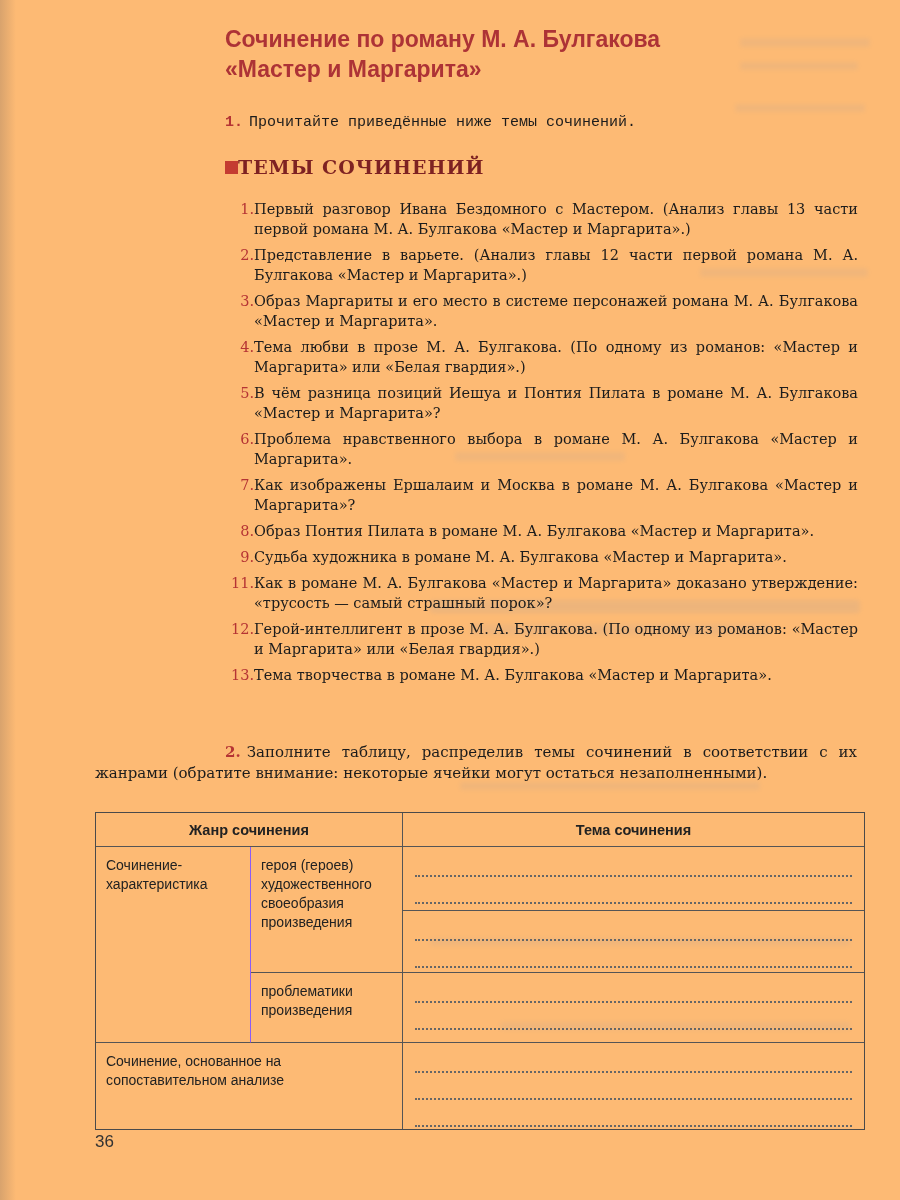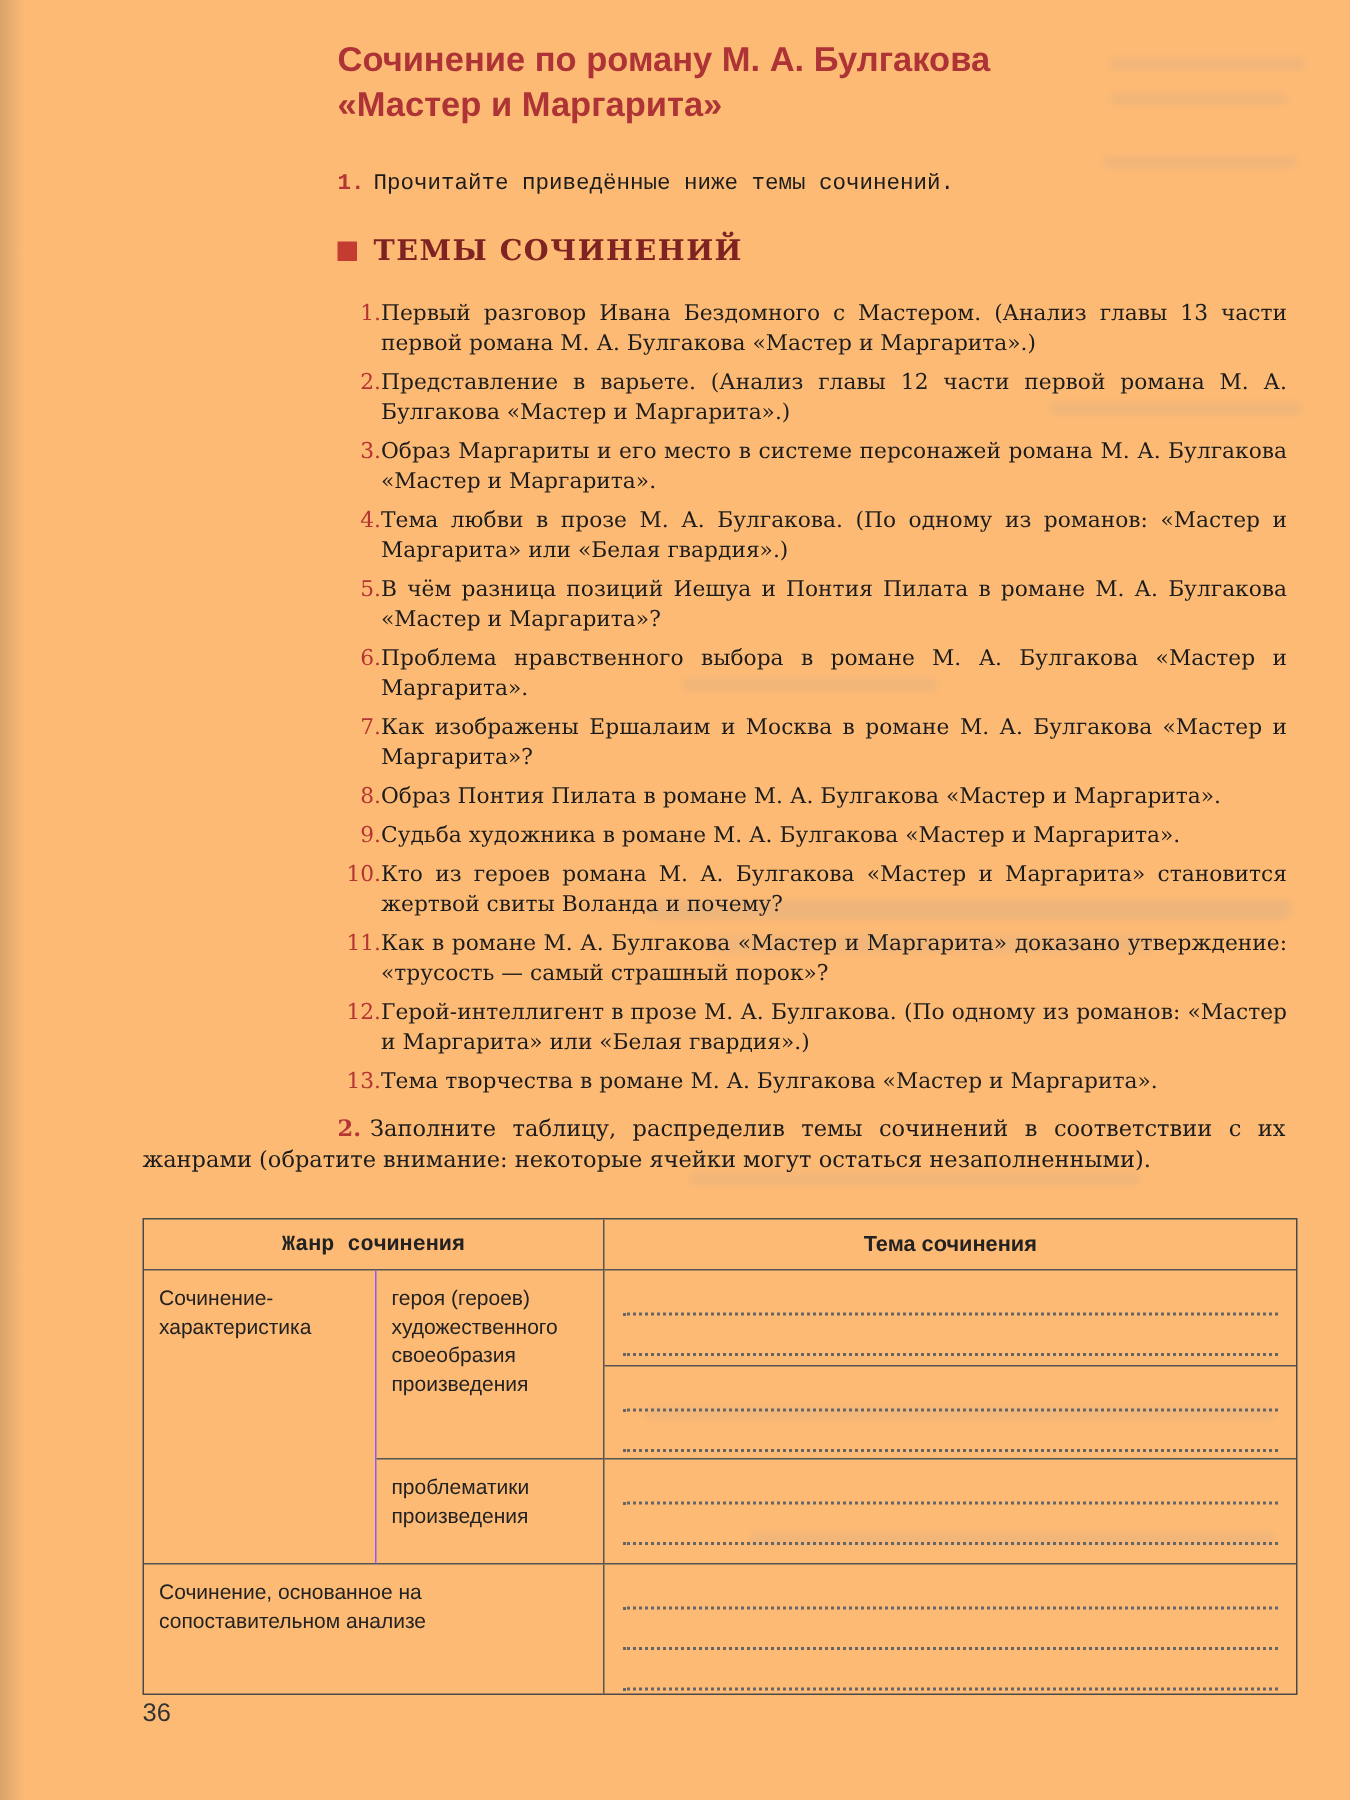--- a/index.html
+++ b/index.html
@@ -26,21 +26,21 @@
     font-family: "Liberation Sans", sans-serif;
     font-weight: bold; font-size: 23px; line-height: 1.32;
     color: #ad3336; margin: 0;
   }
   .title .tl { display: block; }
   .task { position: absolute; margin: 0; font-size: 15px; line-height: 21px; }
   .task1 { left: 225px; top: 112px; width: 630px; font-family: Liberation Mono, monospace; }
   .task-num { color: #b53434; font-weight: bold; margin-right: 6px; }
   .section-header {
     position: absolute; left: 225px; top: 156px;
-    display: flex; align-items: center; gap: 11px;
+    display: flex; align-items: center; 
   }
   .red-square { width: 13px; height: 13px; background: #c43c31; flex-shrink: 0; }
   .section-title {
     font-weight: bold; font-size: 19px; color: #7e2222; letter-spacing: 1px;
   }
   .topics { position: absolute; left: 222px; top: 199px; width: 636px; }
   .topic { display: flex; margin-bottom: 6px; font-size: 14.5px; line-height: 20px; }
   .topic-num { width: 32px; text-align: right; color: #b53434; flex-shrink: 0; }
   .topic-text { text-align: justify; flex: 1; }
   .task2 { left: 95px; top: 742px; width: 762px; text-align: justify; text-indent: 130px; }
@@ -52,21 +52,21 @@
     grid-template-rows: 34px 64px 62px 70px 86px;
     font-family: "Liberation Sans", sans-serif;
     font-size: 14px; color: #222;
     box-sizing: border-box;
   }
   .th {
     display: flex; align-items: center; justify-content: center;
     font-weight: bold; font-size: 14.5px;
     border-bottom: 1px solid #555;
   }
-  .th-genre { grid-column: 1 / 3; border-right: 1px solid #555; font-family: Liberation Mono, monospace; }
+  .th-genre { grid-column: 1 / 3; border-right: 1px solid #555; }
   .th-topic { grid-column: 3 / 4; }
   .cell { padding: 9px 10px; line-height: 1.35; box-sizing: border-box; }
   .cell-group1 { grid-column: 1 / 2; grid-row: 2 / 5; border-right: 1px solid #8b5cf6; border-bottom: 1px solid #555; }
   .cell-sub1   { grid-column: 2 / 3; grid-row: 2 / 4; border-right: 1px solid #555; border-bottom: 1px solid #555; }
   .cell-ans1a  { grid-column: 3 / 4; grid-row: 2 / 3; border-bottom: 1px solid #555; }
   .cell-ans1b  { grid-column: 3 / 4; grid-row: 3 / 4; border-bottom: 1px solid #555; }
   .cell-sub2   { grid-column: 2 / 3; grid-row: 4 / 5; border-right: 1px solid #555; border-bottom: 1px solid #555; }
   .cell-ans2   { grid-column: 3 / 4; grid-row: 4 / 5; border-bottom: 1px solid #555; }
   .cell-group2 { grid-column: 1 / 3; grid-row: 5 / 6; border-right: 1px solid #555; padding-right: 50px; }
   .cell-ans3   { grid-column: 3 / 4; grid-row: 5 / 6; }
@@ -139,24 +139,20 @@
     </div>
     <div class="topic">
       <span class="topic-num">8.</span>
       <div class="topic-text">Образ Понтия Пилата в романе М. А. Булгакова «Мастер и Маргарита».</div>
     </div>
     <div class="topic">
       <span class="topic-num">9.</span>
       <div class="topic-text">Судьба художника в романе М. А. Булгакова «Мастер и Маргарита».</div>
     </div>
     <div class="topic">
-      <span class="topic-num">10.</span>
-      <div class="topic-text">Кто из героев романа М. А. Булгакова «Мастер и Маргарита» становится жертвой свиты Воланда и почему?</div>
-    </div>
-    <div class="topic">
       <span class="topic-num">11.</span>
       <div class="topic-text">Как в романе М. А. Булгакова «Мастер и Маргарита» доказано утверждение: «трусость — самый страшный порок»?</div>
     </div>
     <div class="topic">
       <span class="topic-num">12.</span>
       <div class="topic-text">Герой-интеллигент в прозе М. А. Булгакова. (По одному из романов: «Мастер и Маргарита» или «Белая гвардия».)</div>
     </div>
     <div class="topic">
       <span class="topic-num">13.</span>
       <div class="topic-text">Тема творчества в романе М. А. Булгакова «Мастер и Маргарита».</div>

